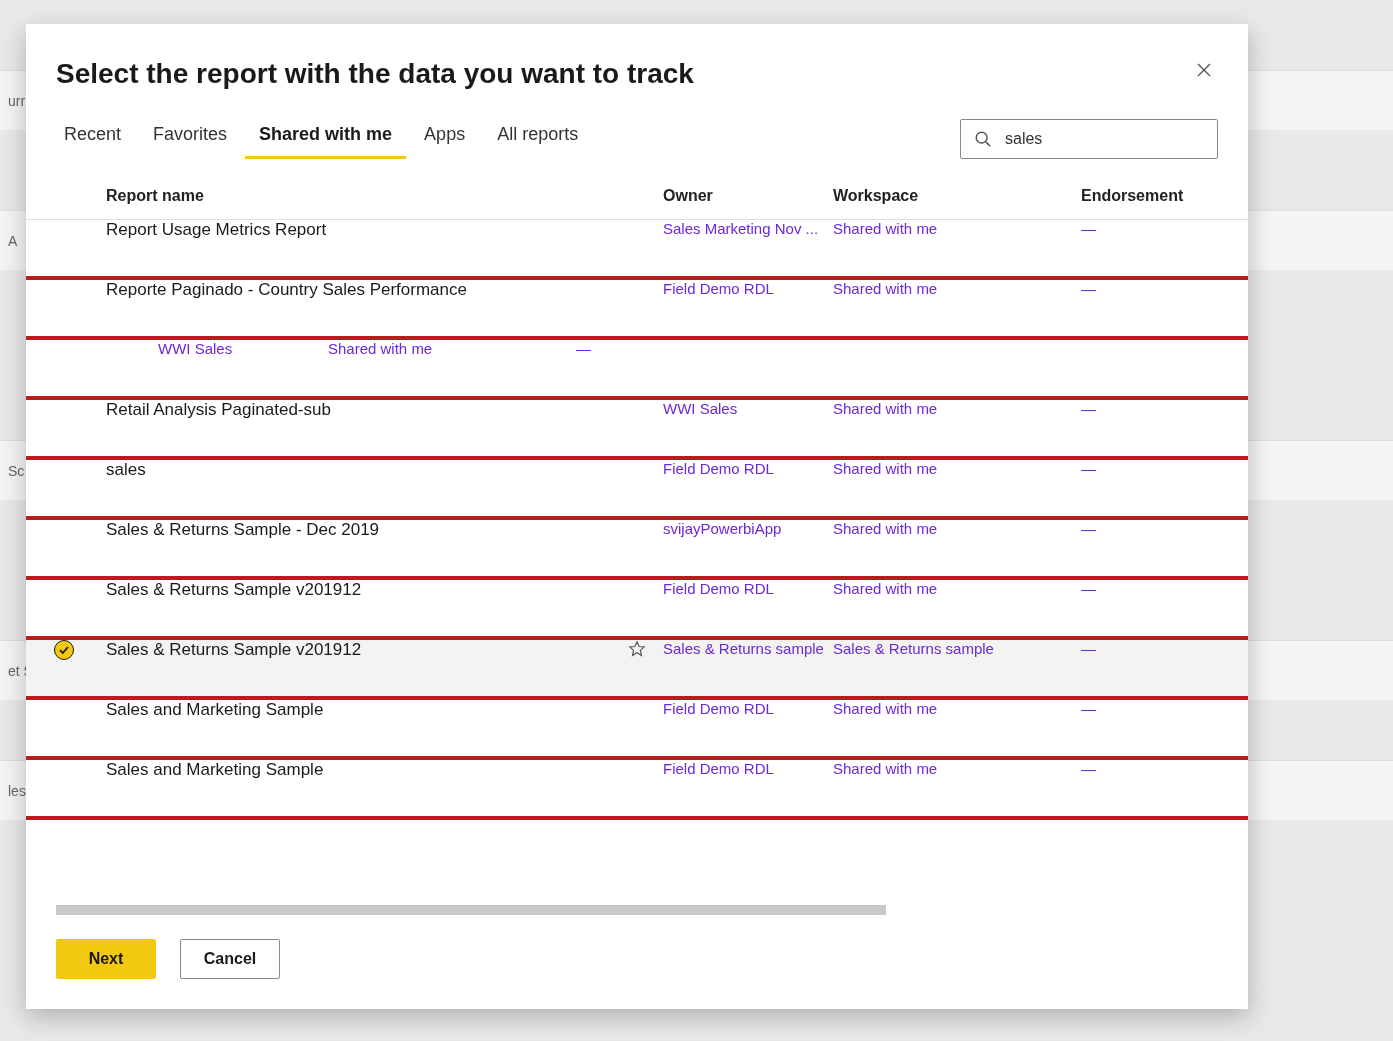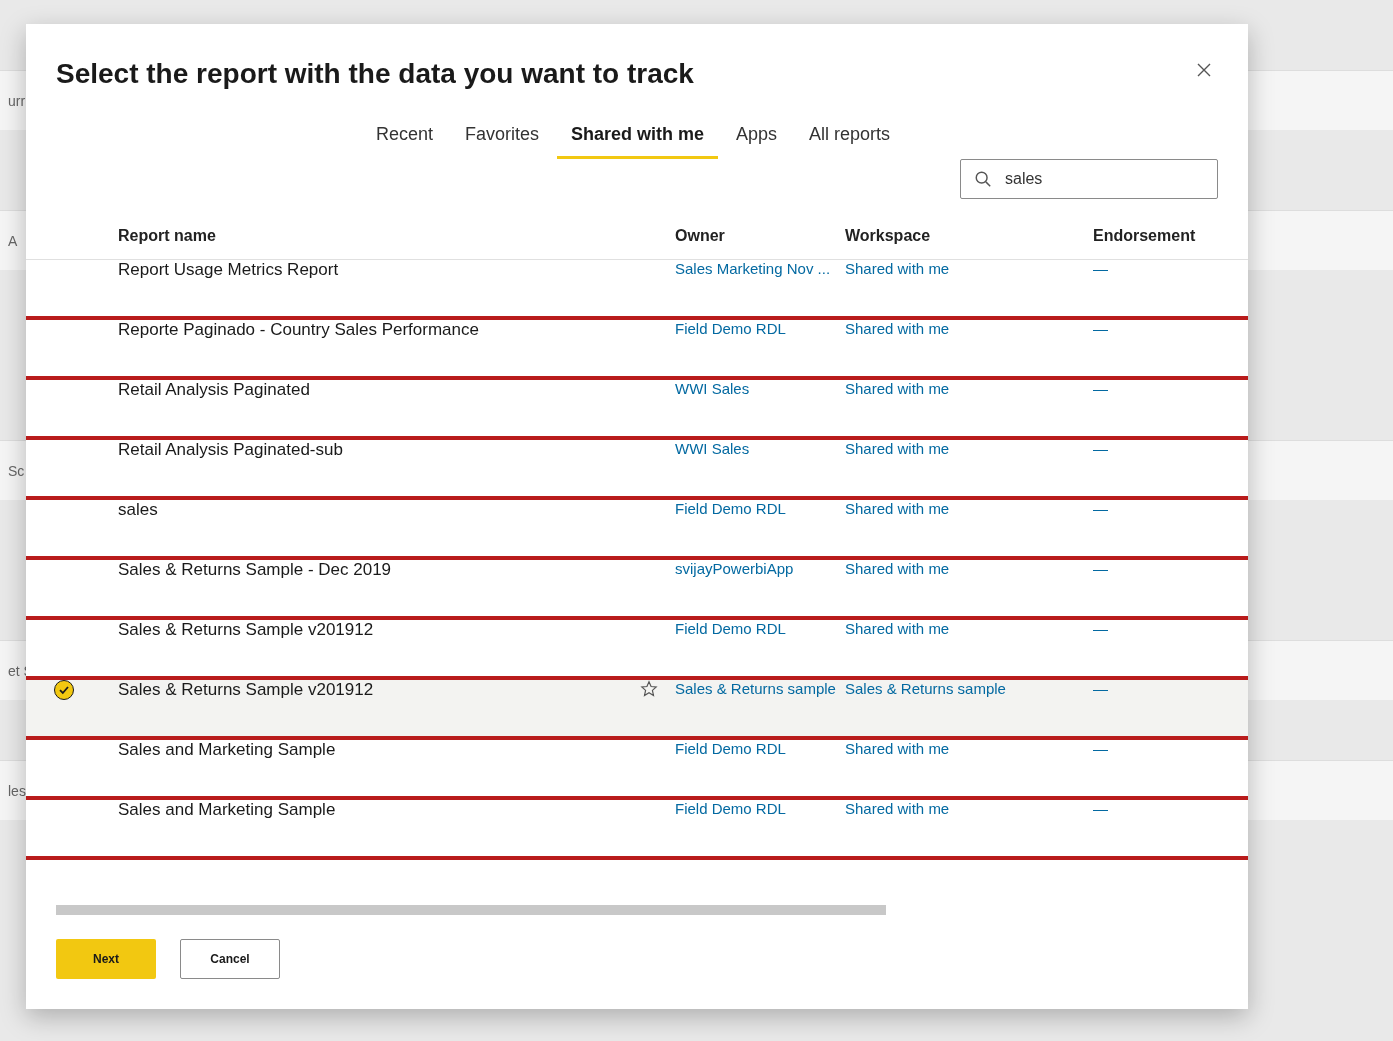--- a/index.html
+++ b/index.html
@@ -52,21 +52,20 @@
     cursor: pointer;
     color: #555;
     margin-top: -4px;
     margin-right: -2px;
   }
   .close-btn svg { width: 16px; height: 16px; }
   .tab-row {
     display: flex;
     align-items: center;
     padding: 28px 30px 0 30px;
-    flex-direction: column;
   }
   .tabs { display: flex; gap: 0; }
   .tab {
     font-size: 18px;
     color: #333;
     padding: 6px 16px 14px 16px;
     cursor: pointer;
     position: relative;
     font-weight: 400;
   }
@@ -110,42 +109,42 @@
   .table-header {
     display: flex;
     align-items: center;
     padding: 14px 0;
     font-size: 16px;
     font-weight: 600;
     color: #222;
     border-bottom: 1px solid #e0e0e0;
   }
   .col-sel    { width: 80px; flex: none; }
-  .col-name   { width: 505px; flex: none; padding-left: 0; margin-left: 12px; }
+  .col-name   { width: 505px; flex: none; padding-left: 0; }
   .col-star   { width: 52px; flex: none; display:flex; align-items:center; justify-content:center; }
   .col-owner  { width: 170px; flex: none; padding-right: 8px; }
   .col-ws     { width: 248px; flex: none; padding-right: 16px; }
   .col-end    { width: 130px; flex: none; }
   .rows {
     flex: 1;
     overflow-y: hidden;
   }
   .row {
     display: flex;
     align-items: flex-start;
     height: 60px;
     border-bottom: 4px solid #b91c1c;
     font-size: 16px;
     cursor: pointer;
   }
   .row.selected { background: #f3f3f1; }
   .row .col-name { color: #1a1a1a; font-size: 17px; white-space: nowrap; overflow: hidden; text-overflow: ellipsis; }
   .row .col-owner,
   .row .col-ws,
-  .row .col-end { color: #0369a1; font-size: 15px; white-space: nowrap; overflow: hidden; text-overflow: ellipsis; }
+  .row .col-end { color: #6d28d9; font-size: 15px; white-space: nowrap; overflow: hidden; text-overflow: ellipsis; }
   .sel-icon {
     width: 22px; height: 22px;
     margin-left: 28px;
   }
   .sel-circle {
     width: 20px; height: 20px;
     border-radius: 50%;
     background: #f2c811;
     border: 1.5px solid #1a1a1a;
     display: flex; align-items: center; justify-content: center;
@@ -165,21 +164,21 @@
   }
   .footer {
     display: flex;
     gap: 24px;
     padding: 18px 30px 30px 30px;
   }
   .btn {
     height: 40px;
     min-width: 100px;
     padding: 0 20px;
-    font-size: 12px;
+    font-size: 16px;
     font-weight: 600;
     font-family: inherit;
     cursor: pointer;
     border-radius: 2px;
   }
   .btn-primary {
     background: #f2c811;
     border: none;
     color: #1a1a1a;
   }
@@ -251,21 +250,20 @@
         <div class="row">
           <div class="col-sel"></div>
           <div class="col-name">Reporte Paginado - Country Sales Performance</div>
           <div class="col-star"></div>
           <div class="col-owner">Field Demo RDL</div>
           <div class="col-ws">Shared with me</div>
           <div class="col-end">—</div>
         </div>
         <div class="row">
           <div class="col-sel"></div>
-          <div class="col-name">Retail Analysis Paginated</div>
           <div class="col-star"></div>
           <div class="col-owner">WWI Sales</div>
           <div class="col-ws">Shared with me</div>
           <div class="col-end">—</div>
         </div>
         <div class="row">
           <div class="col-sel"></div>
           <div class="col-name">Retail Analysis Paginated-sub</div>
           <div class="col-star"></div>
           <div class="col-owner">WWI Sales</div>

